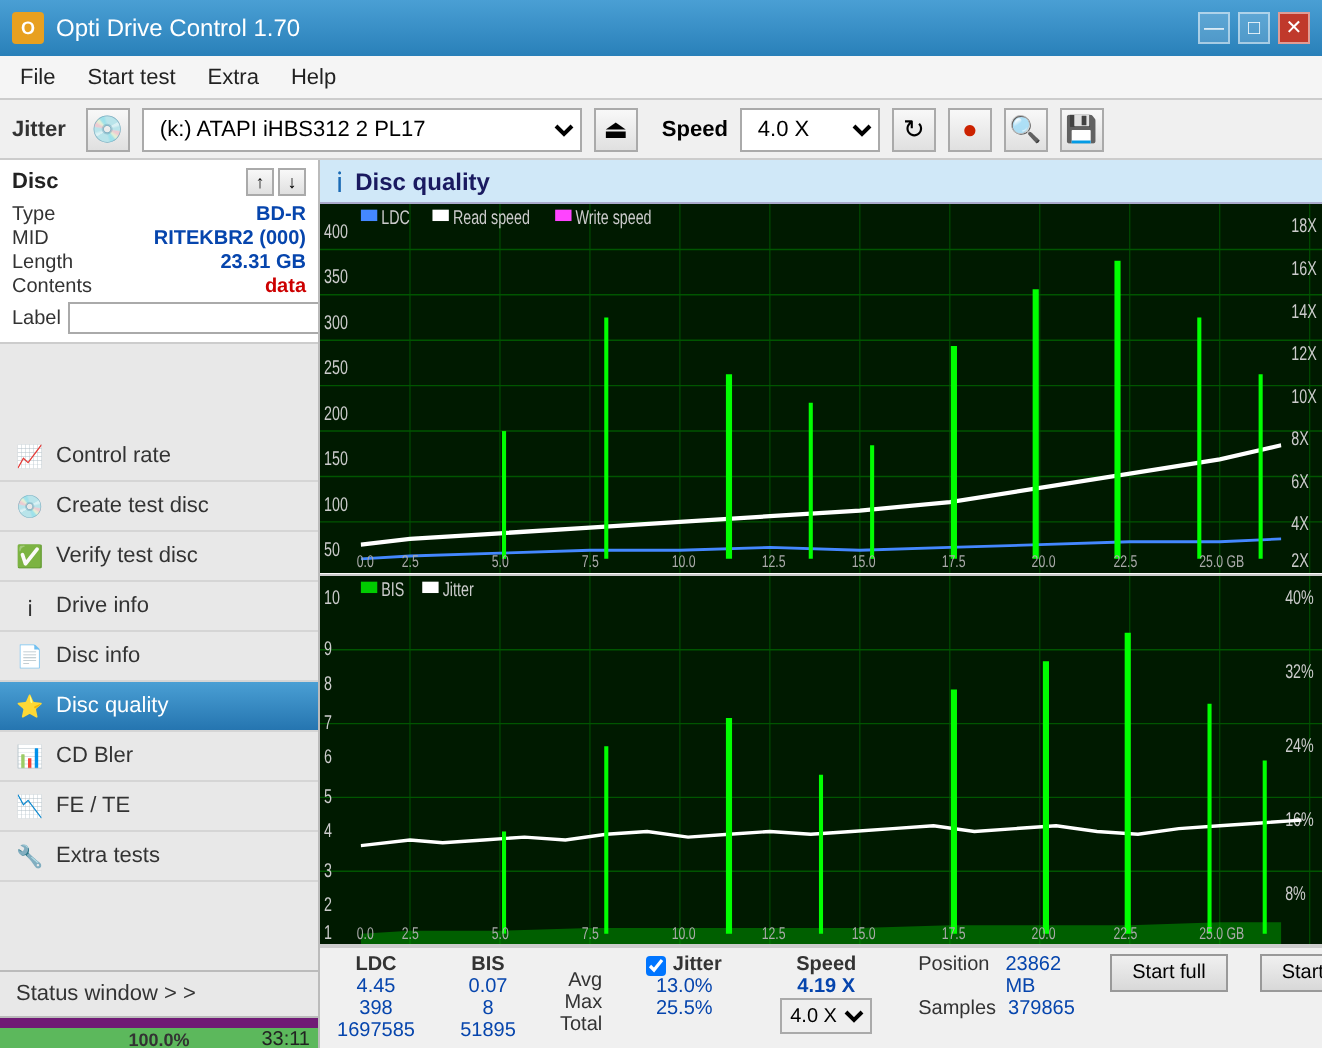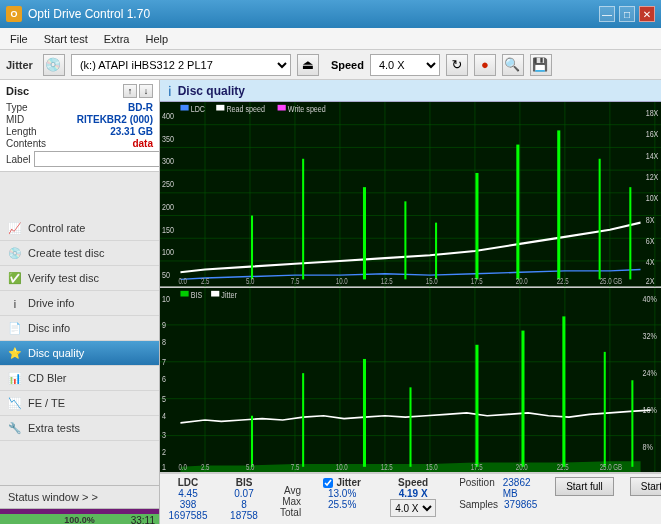--- a/index.html
+++ b/index.html
@@ -575,21 +575,21 @@
             <span style="font-weight:bold;color:#333;">LDC</span>
             <span style="color:#0645ad;">4.45</span>
             <span style="color:#0645ad;">398</span>
             <span style="color:#0645ad;">1697585</span>
           </div>
 
           <div style="display:flex;flex-direction:column;align-items:center;min-width:40px;">
             <span style="font-weight:bold;color:#333;">BIS</span>
             <span style="color:#0645ad;">0.07</span>
             <span style="color:#0645ad;">8</span>
-            <span style="color:#0645ad;">18758</span>
+            <span style="color:#0645ad;">51895</span>
           </div>
 
           <div style="display:flex;flex-direction:column;align-items:flex-end;margin-top:8px;">
             <span style="color:#333;">Avg</span>
             <span style="color:#333;">Max</span>
             <span style="color:#333;">Total</span>
           </div>
 
           <div style="display:flex;flex-direction:column;align-items:center;min-width:50px;">
             <div style="display:flex;align-items:center;gap:3px;">

